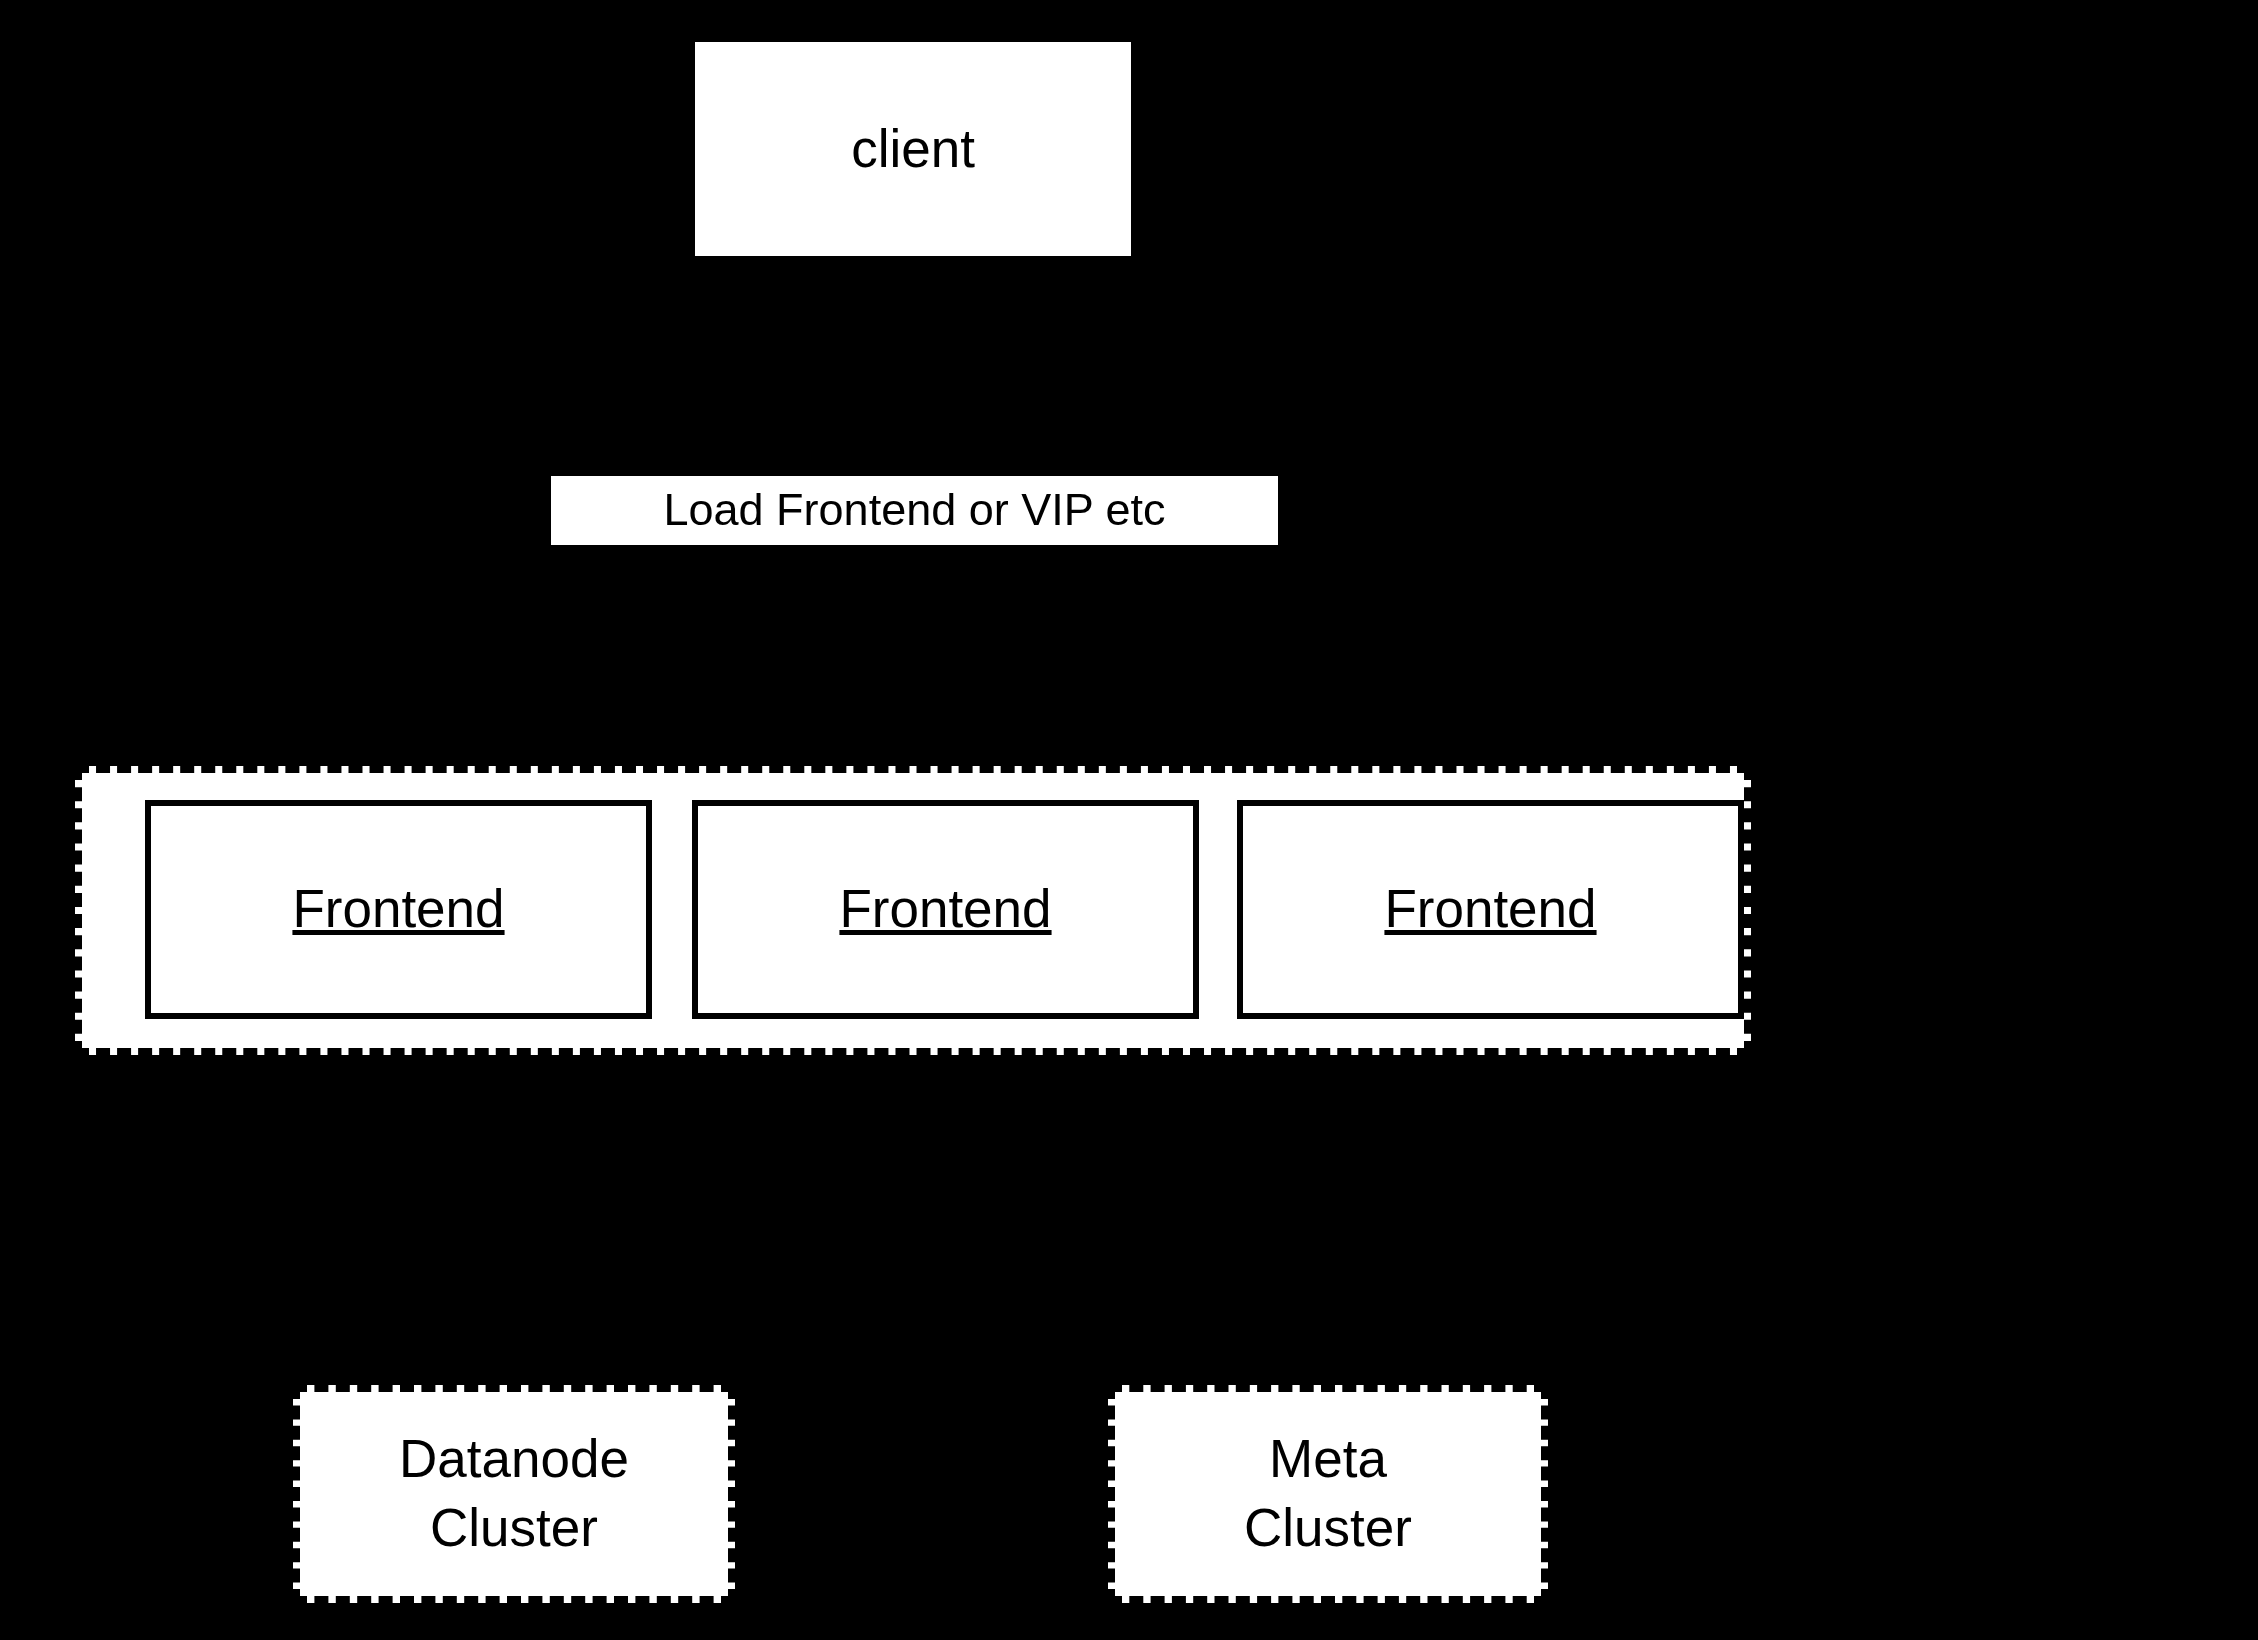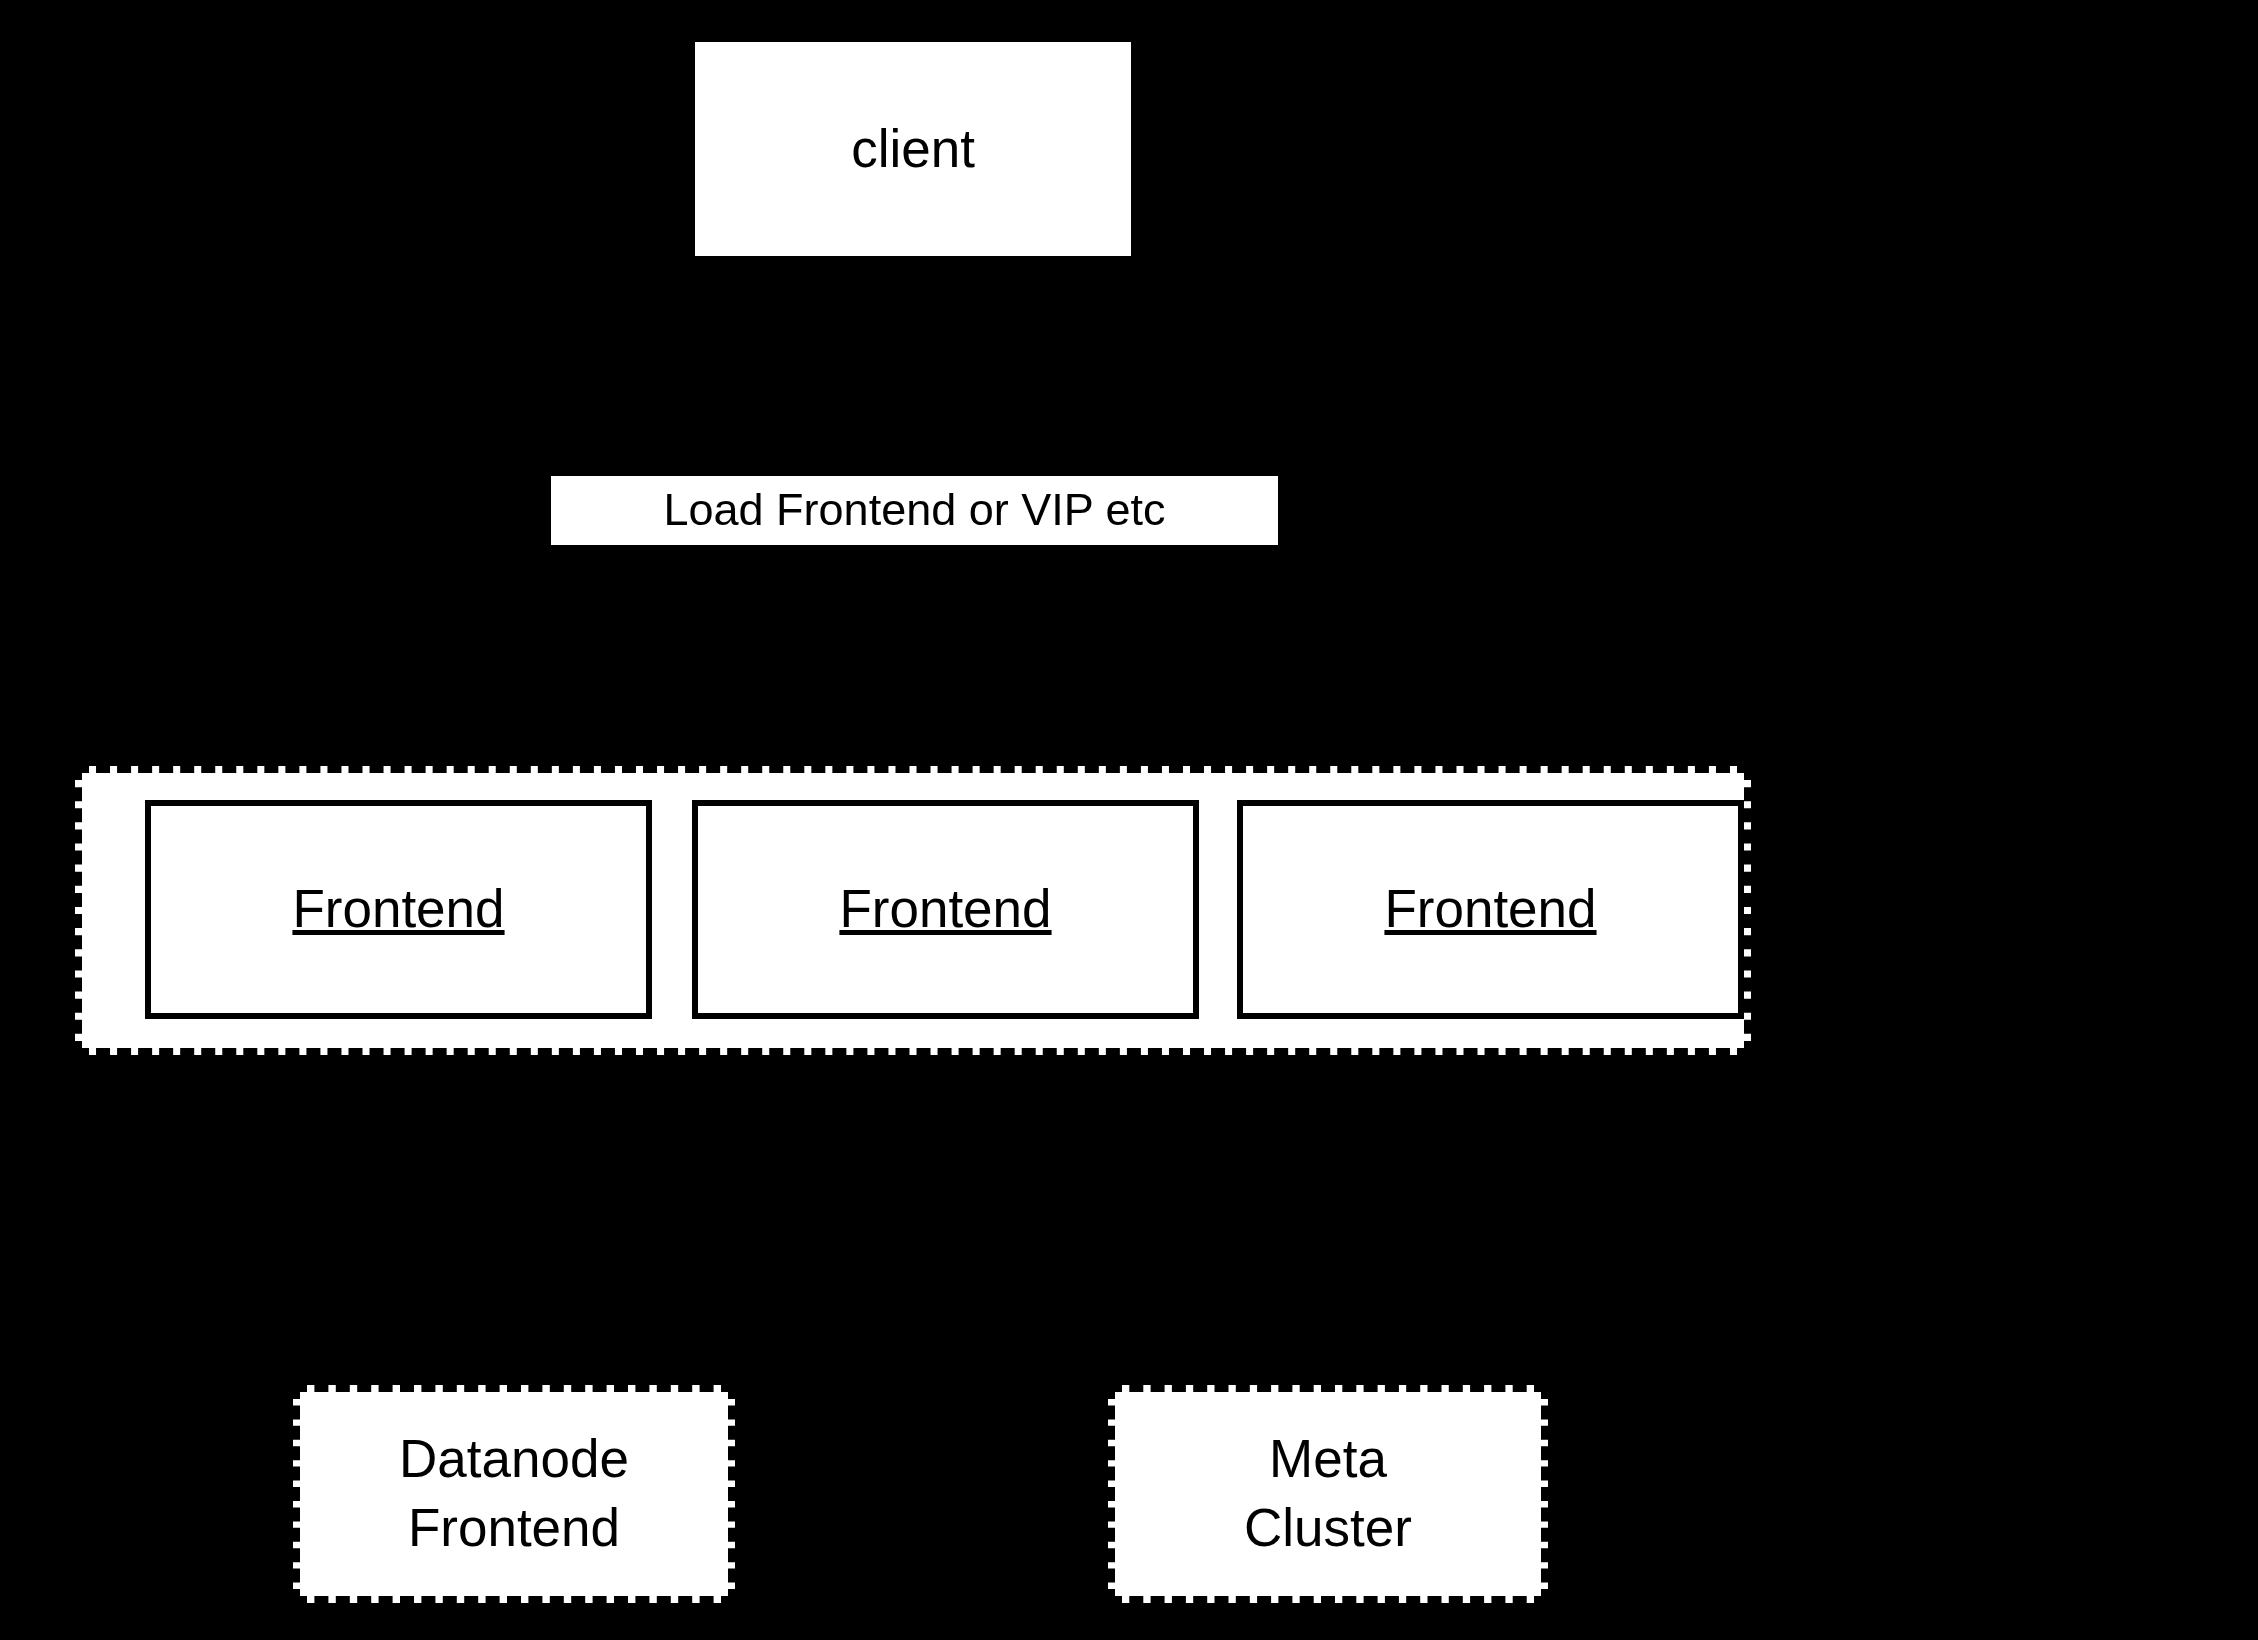--- a/index.html
+++ b/index.html
@@ -100,21 +100,21 @@
   <div class="frontend-box" id="frontend-2">
     <span class="label">Frontend</span>
   </div>
 
   <div class="frontend-box" id="frontend-3">
     <span class="label">Frontend</span>
   </div>
 
   <div class="node cluster-box" id="datanode-cluster">
     <span class="label">Datanode
-Frontend</span>
+Cluster</span>
   </div>
 
   <div class="node cluster-box" id="meta-cluster">
     <span class="label">Meta
 Cluster</span>
   </div>
 
 </div>
 
 

